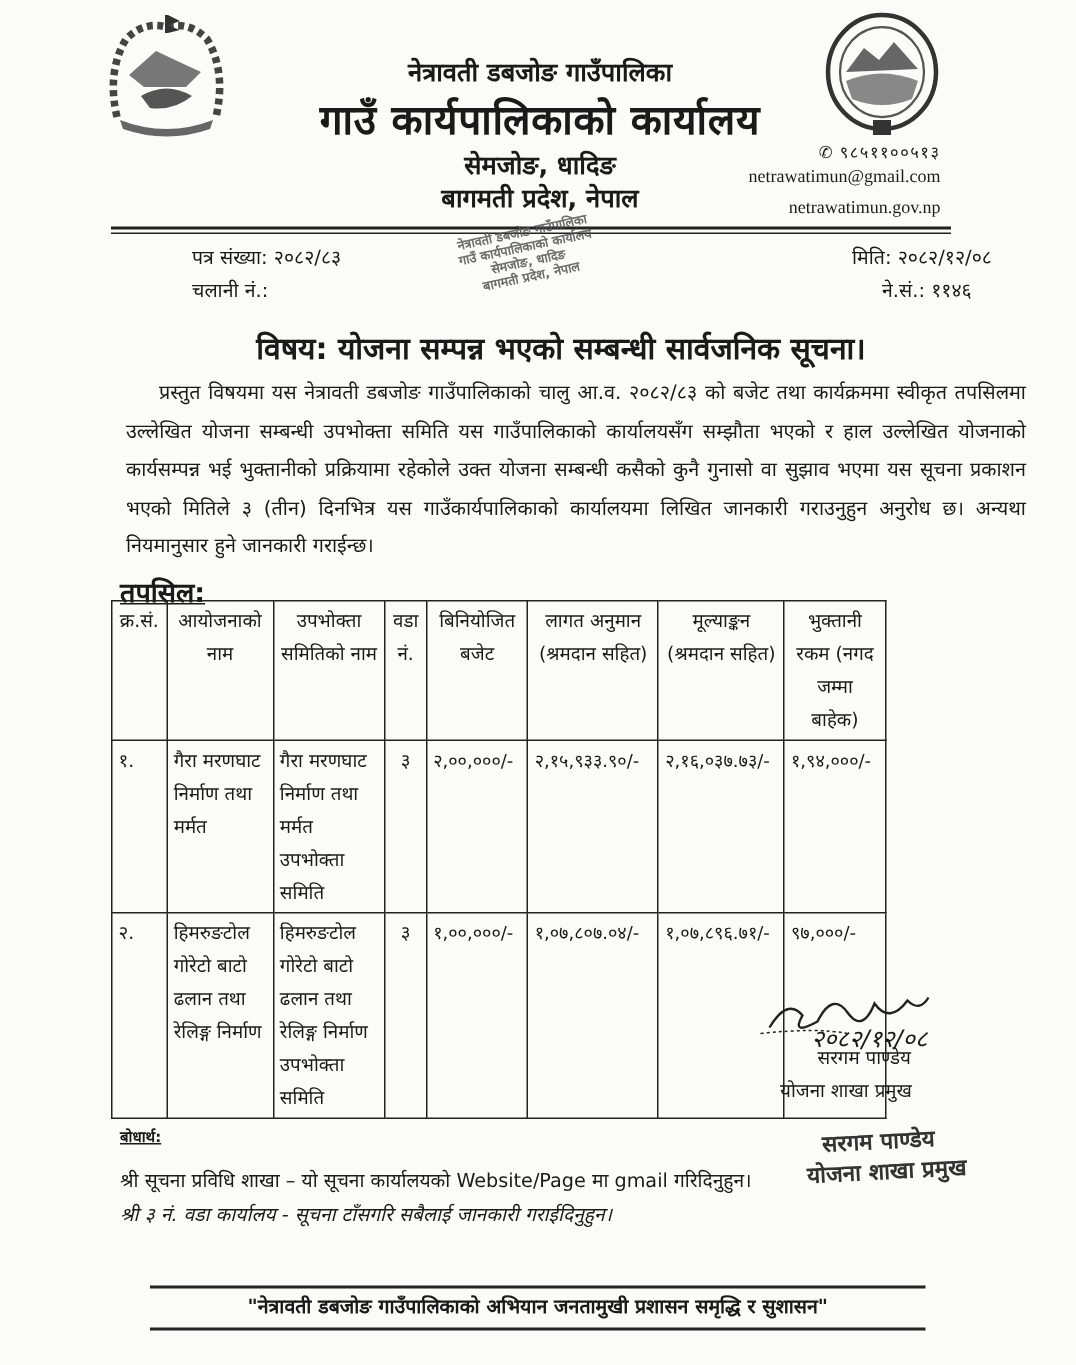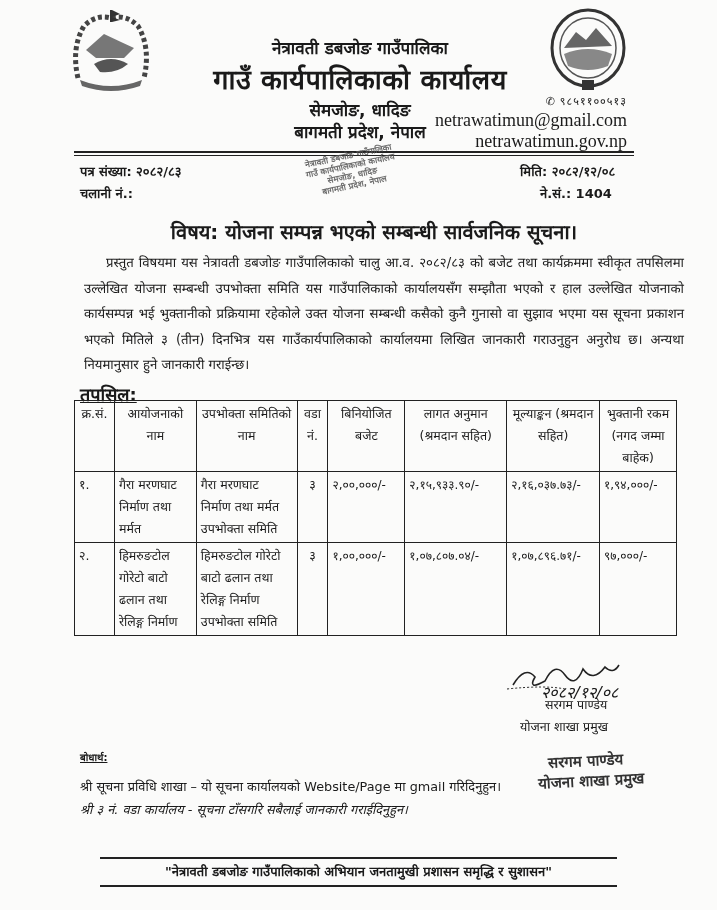--- a/index.html
+++ b/index.html
@@ -8,40 +8,40 @@
     font-family: "DejaVu Sans", sans-serif; color: #1a1a1a;
   }
   .abs { position: absolute; }
   .emblem-left { left: 66px; top: 8px; width: 90px; height: 84px; }
   .emblem-right { left: 548px; top: 8px; width: 80px; height: 84px; }
   .hdr-center { left: 160px; width: 400px; text-align: center; }
   .h-org { top: 36px; font-size: 17px; font-weight: bold; }
   .h-office { top: 60px; font-size: 27px; font-weight: bold; letter-spacing: 0.5px; }
   .h-addr1 { top: 98px; font-size: 17px; font-weight: bold; }
   .h-addr2 { top: 120px; font-size: 17px; font-weight: bold; }
-  .contact { right: 90px; text-align: right; font-family: "Liberation Serif", serif; font-size: 18px; }
+  .contact { right: 90px; text-align: right; font-family: "Liberation Serif", serif; font-size: 12px; }
   .phone { top: 93px; font-size: 11px; letter-spacing: 1px; margin-left: 45px; }
   .email { top: 110px; }
   .web { top: 131px; }
   .rule1 { left: 74px; width: 560px; top: 151px; height: 2px; background: #222; }
   .rule2 { left: 74px; width: 560px; top: 155px; height: 1px; background: #222; }
-  .meta { font-size: 13px; font-weight: bold; }
+  .meta { font-size: 13px; font-weight: normal; margin-left: 48px; }
   .stamp {
     left: 300px; top: 150px; width: 110px; height: 75px; color: #555; font-size: 8.5px; font-weight: bold;
     text-align: center; line-height: 10px; transform: rotate(-12deg); opacity: 0.85;
   }
   .subject { left: 74px; width: 600px; top: 218px; text-align: center; font-size: 20px; font-weight: bold; }
   .para {
     left: 84px; width: 600px; top: 238px; font-size: 13.2px; line-height: 25.5px; text-align: justify;
     text-indent: 22px;
     margin-top: 12px;
   }
   .details-label { left: 80px; top: 382px; font-size: 18px; font-weight: bold; text-decoration: underline; }
   table.grid {
-    position: absolute; left: 74px; top: 400px; border-collapse: collapse; font-size: 12.5px; width: 603px;
+    position: absolute; left: 74px; top: 400px; border-collapse: collapse; font-size: 12.5px; width: 517px;
   }
   table.grid th, table.grid td { border: 1.3px solid #222; vertical-align: top; padding: 2px 4px; line-height: 22px; }
   table.grid th { font-weight: normal; text-align: center; height: 60px; }
   table.grid td.num { white-space: nowrap; font-size: 12px; }
   .sign-scrawl { left: 505px; top: 655px; width: 120px; height: 50px; }
   .sig-name { left: 545px; top: 696px; font-size: 12.5px; }
   .sig-title { left: 520px; top: 718px; font-size: 12.5px; }
   .stamp-name { left: 548px; top: 750px; font-size: 15px; font-weight: bold; transform: rotate(-3deg); color: #333; }
   .stamp-title { left: 538px; top: 770px; font-size: 15px; font-weight: bold; transform: rotate(-3deg); color: #333; }
   .cc-label { left: 80px; top: 750px; font-size: 10px; font-weight: bold; text-decoration: underline; }
@@ -87,21 +87,21 @@
 </div>
 <div class="abs contact email">netrawatimun@gmail.com</div>
 <div class="abs contact web">netrawatimun.gov.np</div>
 
 <div class="abs rule1"></div>
 <div class="abs rule2"></div>
 
 <div class="abs meta" style="left:80px; top:162px;">पत्र संख्या: २०८२/८३</div>
 <div class="abs meta" style="left:80px; top:184px;">चलानी नं.:</div>
 <div class="abs meta" style="left:520px; top:162px;">मिति: २०८२/१२/०८</div>
-<div class="abs meta" style="left:540px; top:184px;">ने.सं.: 1404</div>
+<div class="abs meta" style="left:540px; top:184px;">ने.सं.: ११४६</div>
 
 <div class="abs stamp">
   <div>नेत्रावती डबजोङ गाउँपालिका</div>
   <div>गाउँ कार्यपालिकाको कार्यालय</div>
   <div>सेमजोङ, धादिङ</div>
   <div>बागमती प्रदेश, नेपाल</div>
 </div>
 
 <div class="abs subject">विषय: योजना सम्पन्न भएको सम्बन्धी सार्वजनिक सूचना।</div>
 <div class="abs para">प्रस्तुत विषयमा यस नेत्रावती डबजोङ गाउँपालिकाको चालु आ.व. २०८२/८३ को बजेट तथा कार्यक्रममा स्वीकृत तपसिलमा उल्लेखित योजना सम्बन्धी उपभोक्ता समिति यस गाउँपालिकाको कार्यालयसँग सम्झौता भएको र हाल उल्लेखित योजनाको कार्यसम्पन्न भई भुक्तानीको प्रक्रियामा रहेकोले उक्त योजना सम्बन्धी कसैको कुनै गुनासो वा सुझाव भएमा यस सूचना प्रकाशन भएको मितिले ३ (तीन) दिनभित्र यस गाउँकार्यपालिकाको कार्यालयमा लिखित जानकारी गराउनुहुन अनुरोध छ। अन्यथा नियमानुसार हुने जानकारी गराईन्छ।</div>

